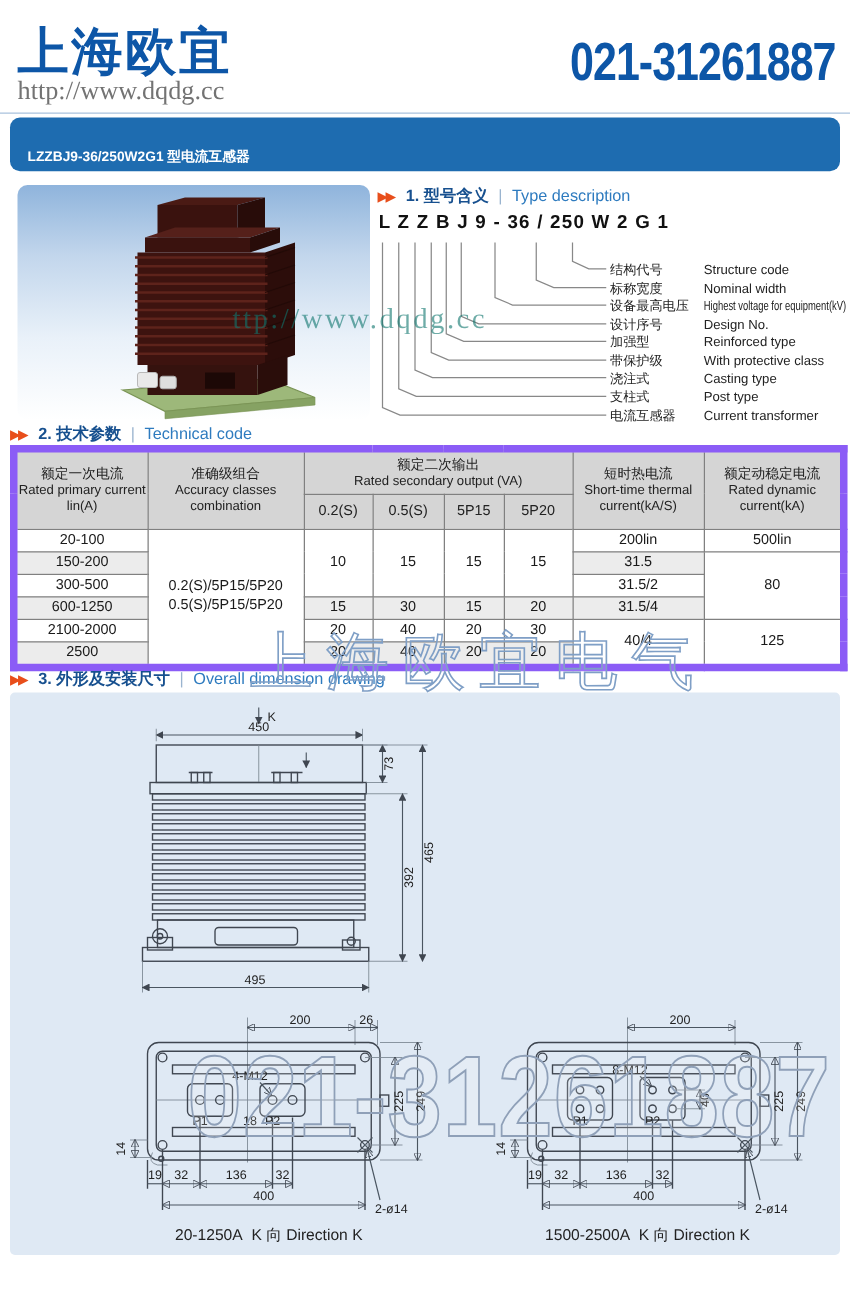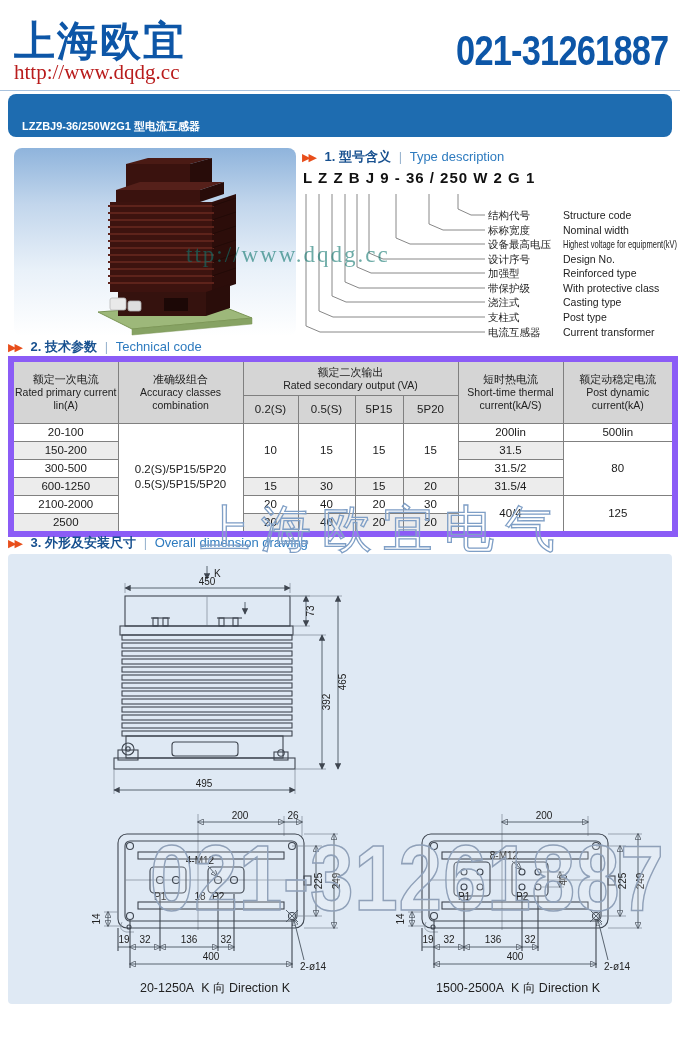--- a/index.html
+++ b/index.html
@@ -4,21 +4,21 @@
 <style>
   html,body { margin:0; padding:0; background:#888; }
   .page {
     position:relative; width:680px; height:1050px; margin:0 auto;
     background:#ffffff; overflow:hidden;
     font-family:"Liberation Sans","DejaVu Sans",sans-serif; color:#222;
   }
   
   .logo { position:absolute; left:14px; top:14px; font-size:41px; font-weight:bold;
           color:#0d56a7; letter-spacing:2px; }
-  .logo-url { position:absolute; left:14px; top:60px; font-size:21px; color:#b91c1c;
+  .logo-url { position:absolute; left:14px; top:60px; font-size:21px; color:#737373;
           font-family:"Liberation Serif","DejaVu Serif",serif; }
   .phone { position:absolute; right:12px; top:26px; font-size:43px; font-weight:bold;
           color:#0d56a7; transform:scaleX(.8); transform-origin:right center; letter-spacing:-1px; }
   .top-rule { position:absolute; left:0; top:90px; width:680px; height:1px; background:#a9c2dd; }
   
   .banner { position:absolute; left:8px; top:94px; width:664px; height:43px;
           background:#1e6cb0; border-radius:8px; color:#fff; box-sizing:border-box; padding:4px 0 0 14px; }
   .banner .l1 { font-size:11px; line-height:18px;margin-top:19px; }
   .banner .l1 .model { font-weight:bold; }
   .banner .l1 .cn { font-weight:bold; }
@@ -212,21 +212,21 @@
         <th colspan="4">
           <span class="hcn">额定二次输出</span>
           <span class="hen">Rated secondary output (VA)</span>
         </th>
         <th rowspan="2">
           <span class="hcn">短时热电流</span>
           <span class="hen">Short-time thermal current(kA/S)</span>
         </th>
         <th rowspan="2">
           <span class="hcn">额定动稳定电流</span>
-          <span class="hen">Post dynamic current(kA)</span>
+          <span class="hen">Rated dynamic current(kA)</span>
         </th>
       </tr>
       <tr style="height:28px;">
         <th>0.2(S)</th>
         <th>0.5(S)</th>
         <th>5P15</th>
         <th>5P20</th>
       </tr>
     </thead>
     <tbody>

